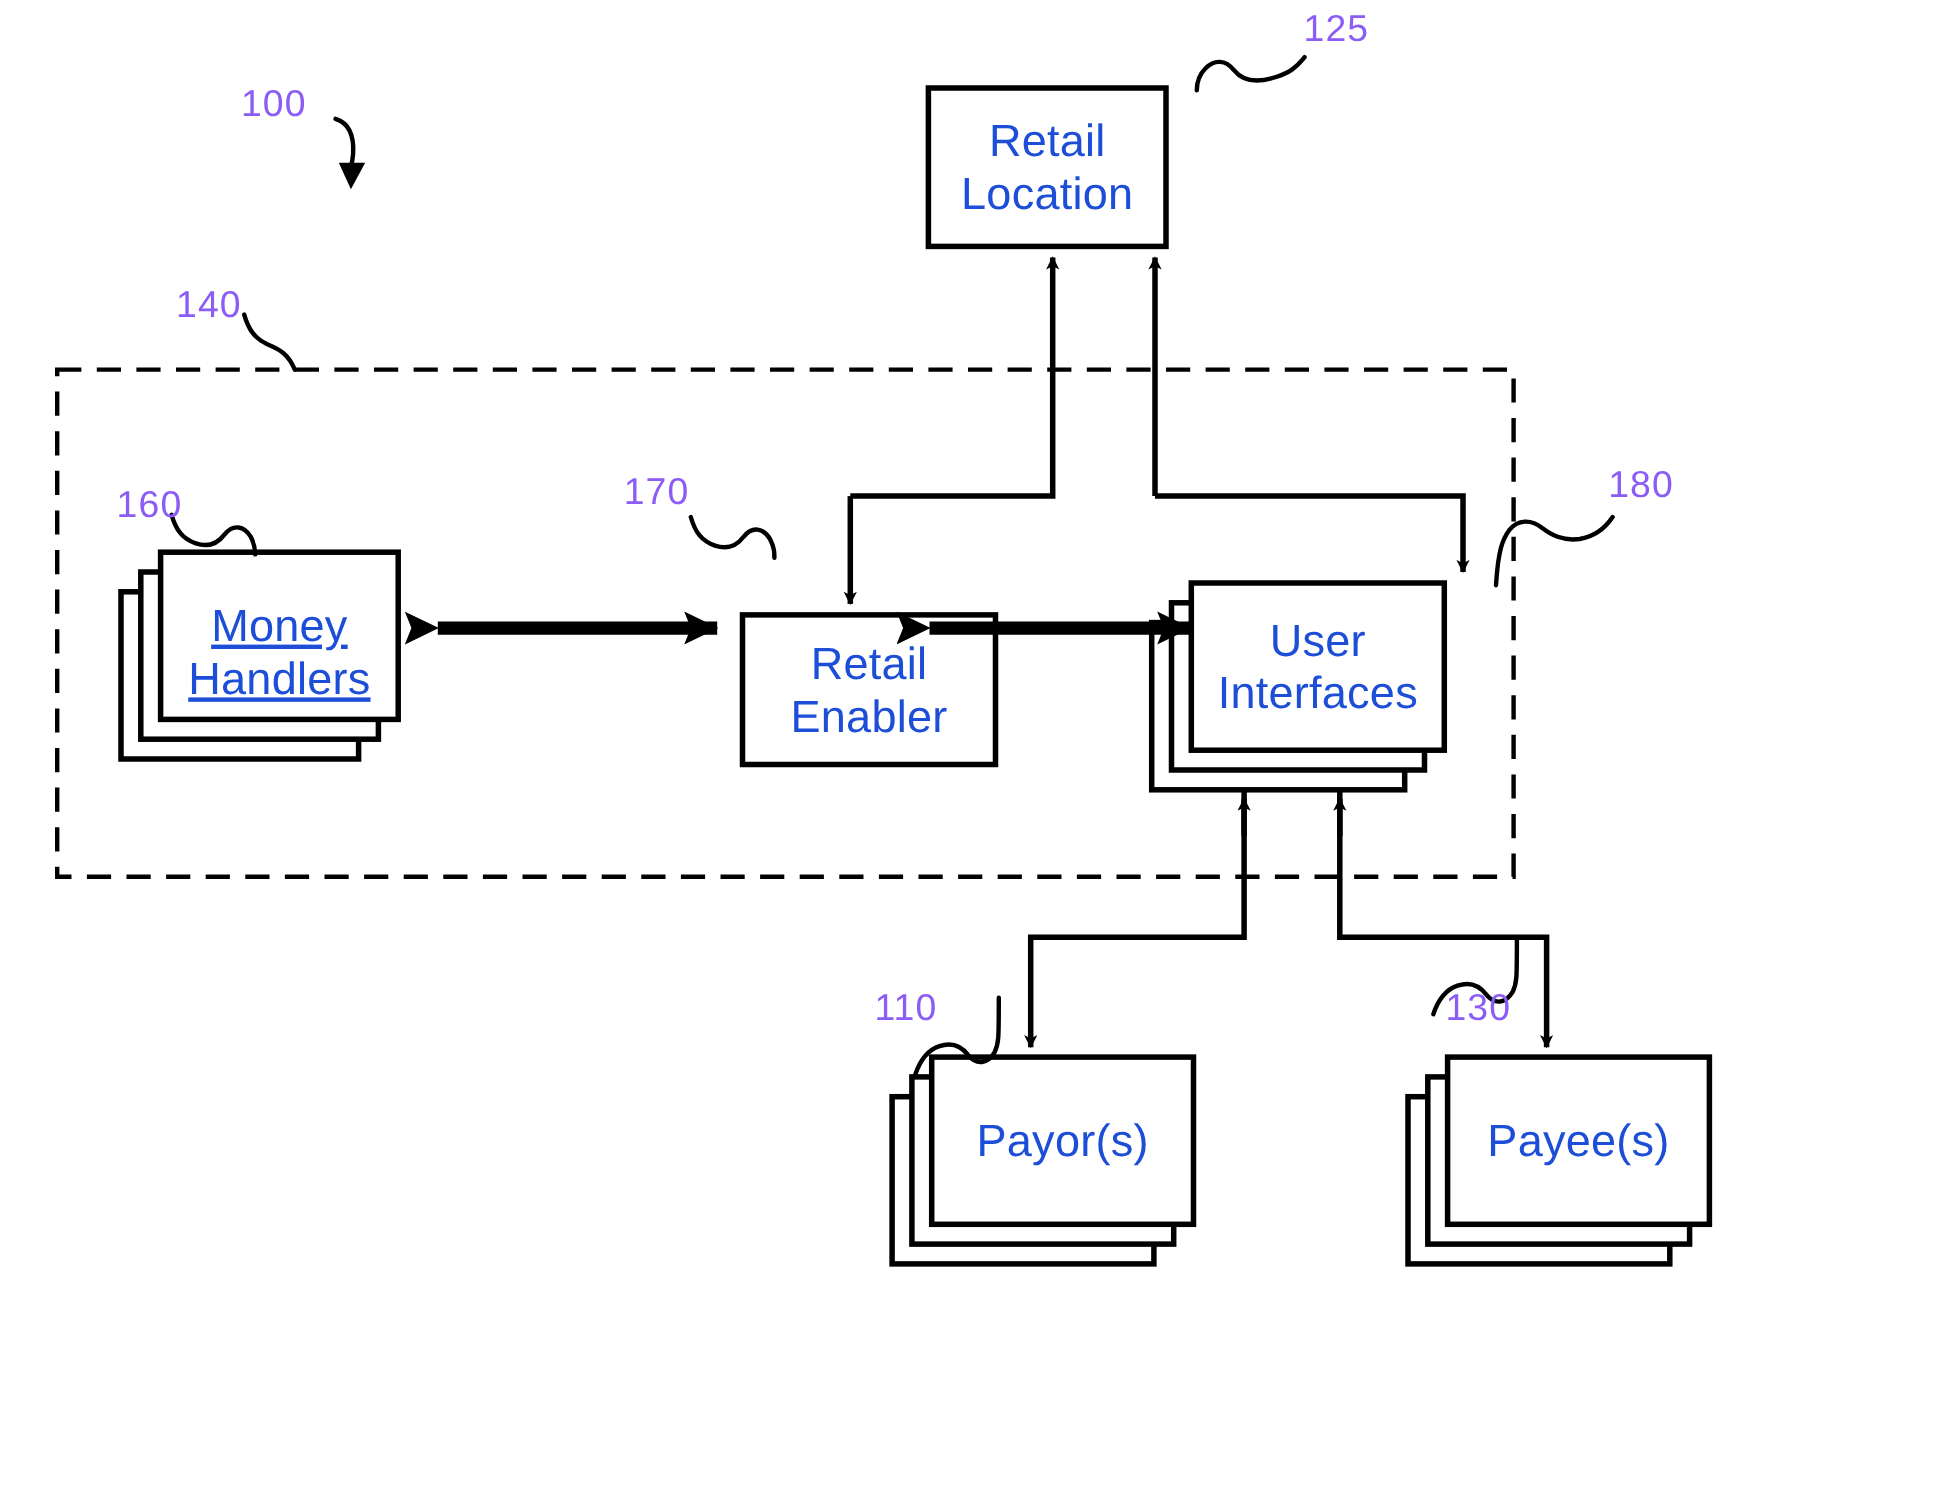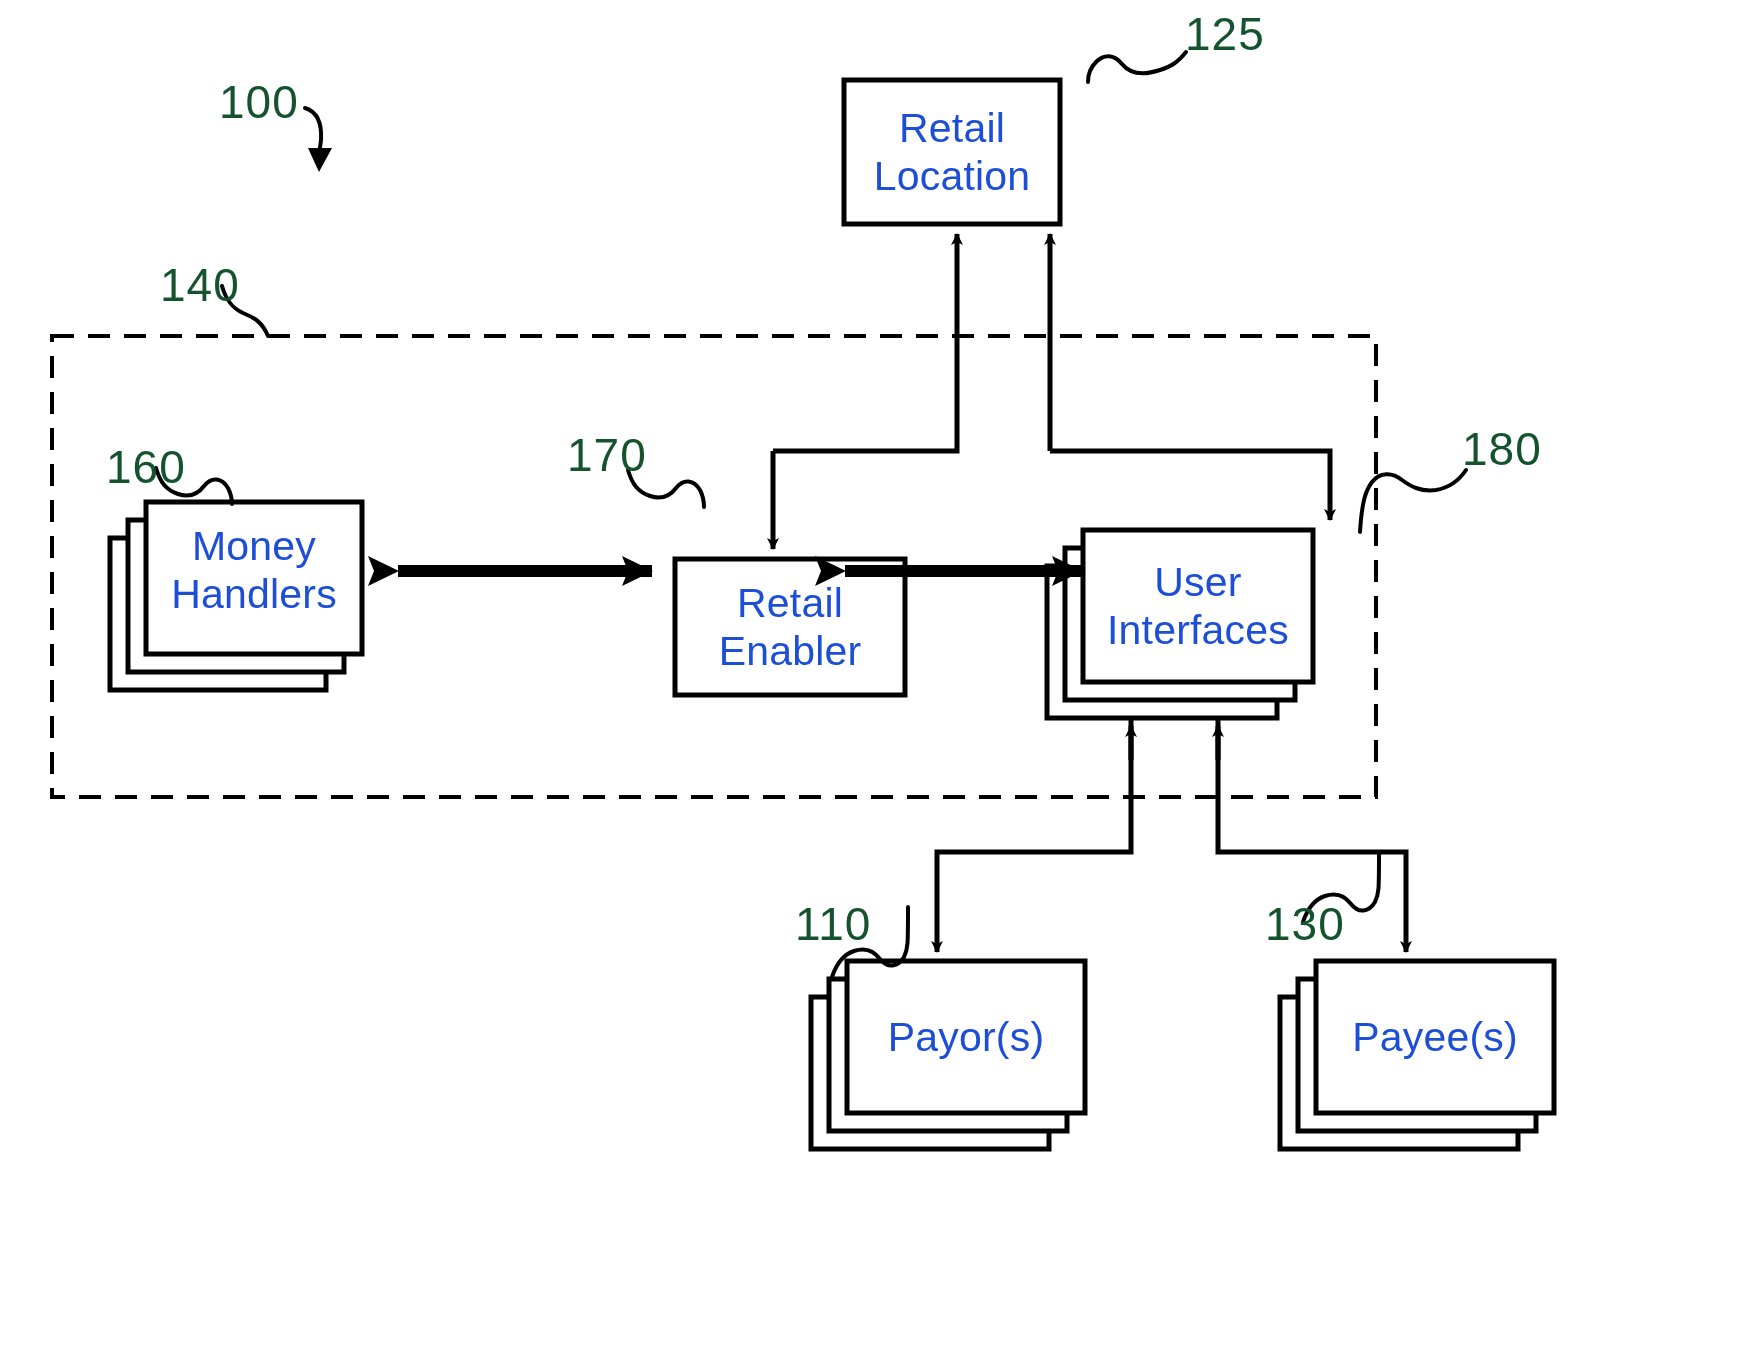--- a/index.html
+++ b/index.html
@@ -31,22 +31,22 @@
     text-align: center;
     color: #1d4ed8;
     font-size: 41px;
     line-height: 1.18;
     letter-spacing: 0.2px;
     white-space: pre-line;
     pointer-events: none;
   }
   .ref-num {
     position: absolute;
-    color: #14532d;
-    font-size: 46px;
+    color: #8b5cf6;
+    font-size: 34px;
     letter-spacing: 1px;
     white-space: nowrap;
   }
 </style>
 </head>
 <body>
 
 <div id="stage">
 
   <svg class="layer" viewBox="0 0 1758 1351" xmlns="http://www.w3.org/2000/svg">
@@ -149,21 +149,21 @@
     </g>
     <g>
       <path d="M 1218 760 L 1218 726" fill="none" stroke="#000" stroke-width="5" marker-end="url(#arrowThinUp)"></path>
     </g>
 
   </svg>
 
   <div class="node-label" style="left:844px; top:80px; width:216px; height:144px;">Retail
 Location</div>
 
-  <div class="node-label" style="left:146px; top:494px; width:216px; height:152px;">Money
+  <div class="node-label" style="left:146px; top:517px; width:216px; height:152px;text-decoration:underline;">Money
 Handlers</div>
 
   <div class="node-label" style="left:675px; top:559px; width:230px; height:136px;">Retail
 Enabler</div>
 
   <div class="node-label" style="left:1083px; top:530px; width:230px; height:152px;">User
 Interfaces</div>
 
   <div class="node-label" style="left:847px; top:961px; width:238px; height:152px;">Payor(s)</div>
 
@@ -176,15 +176,15 @@
   <div class="ref-num" style="left:160px; top:258px;">140</div>
 
   <div class="ref-num" style="left:106px; top:440px;">160</div>
 
   <div class="ref-num" style="left:567px; top:428px;">170</div>
 
   <div class="ref-num" style="left:1462px; top:422px;">180</div>
 
   <div class="ref-num" style="left:795px; top:897px;">110</div>
 
-  <div class="ref-num" style="left:1265px; top:897px;">130</div>
+  <div class="ref-num" style="left:1314px; top:897px;">130</div>
 
 </div>
 
 </body></html>

